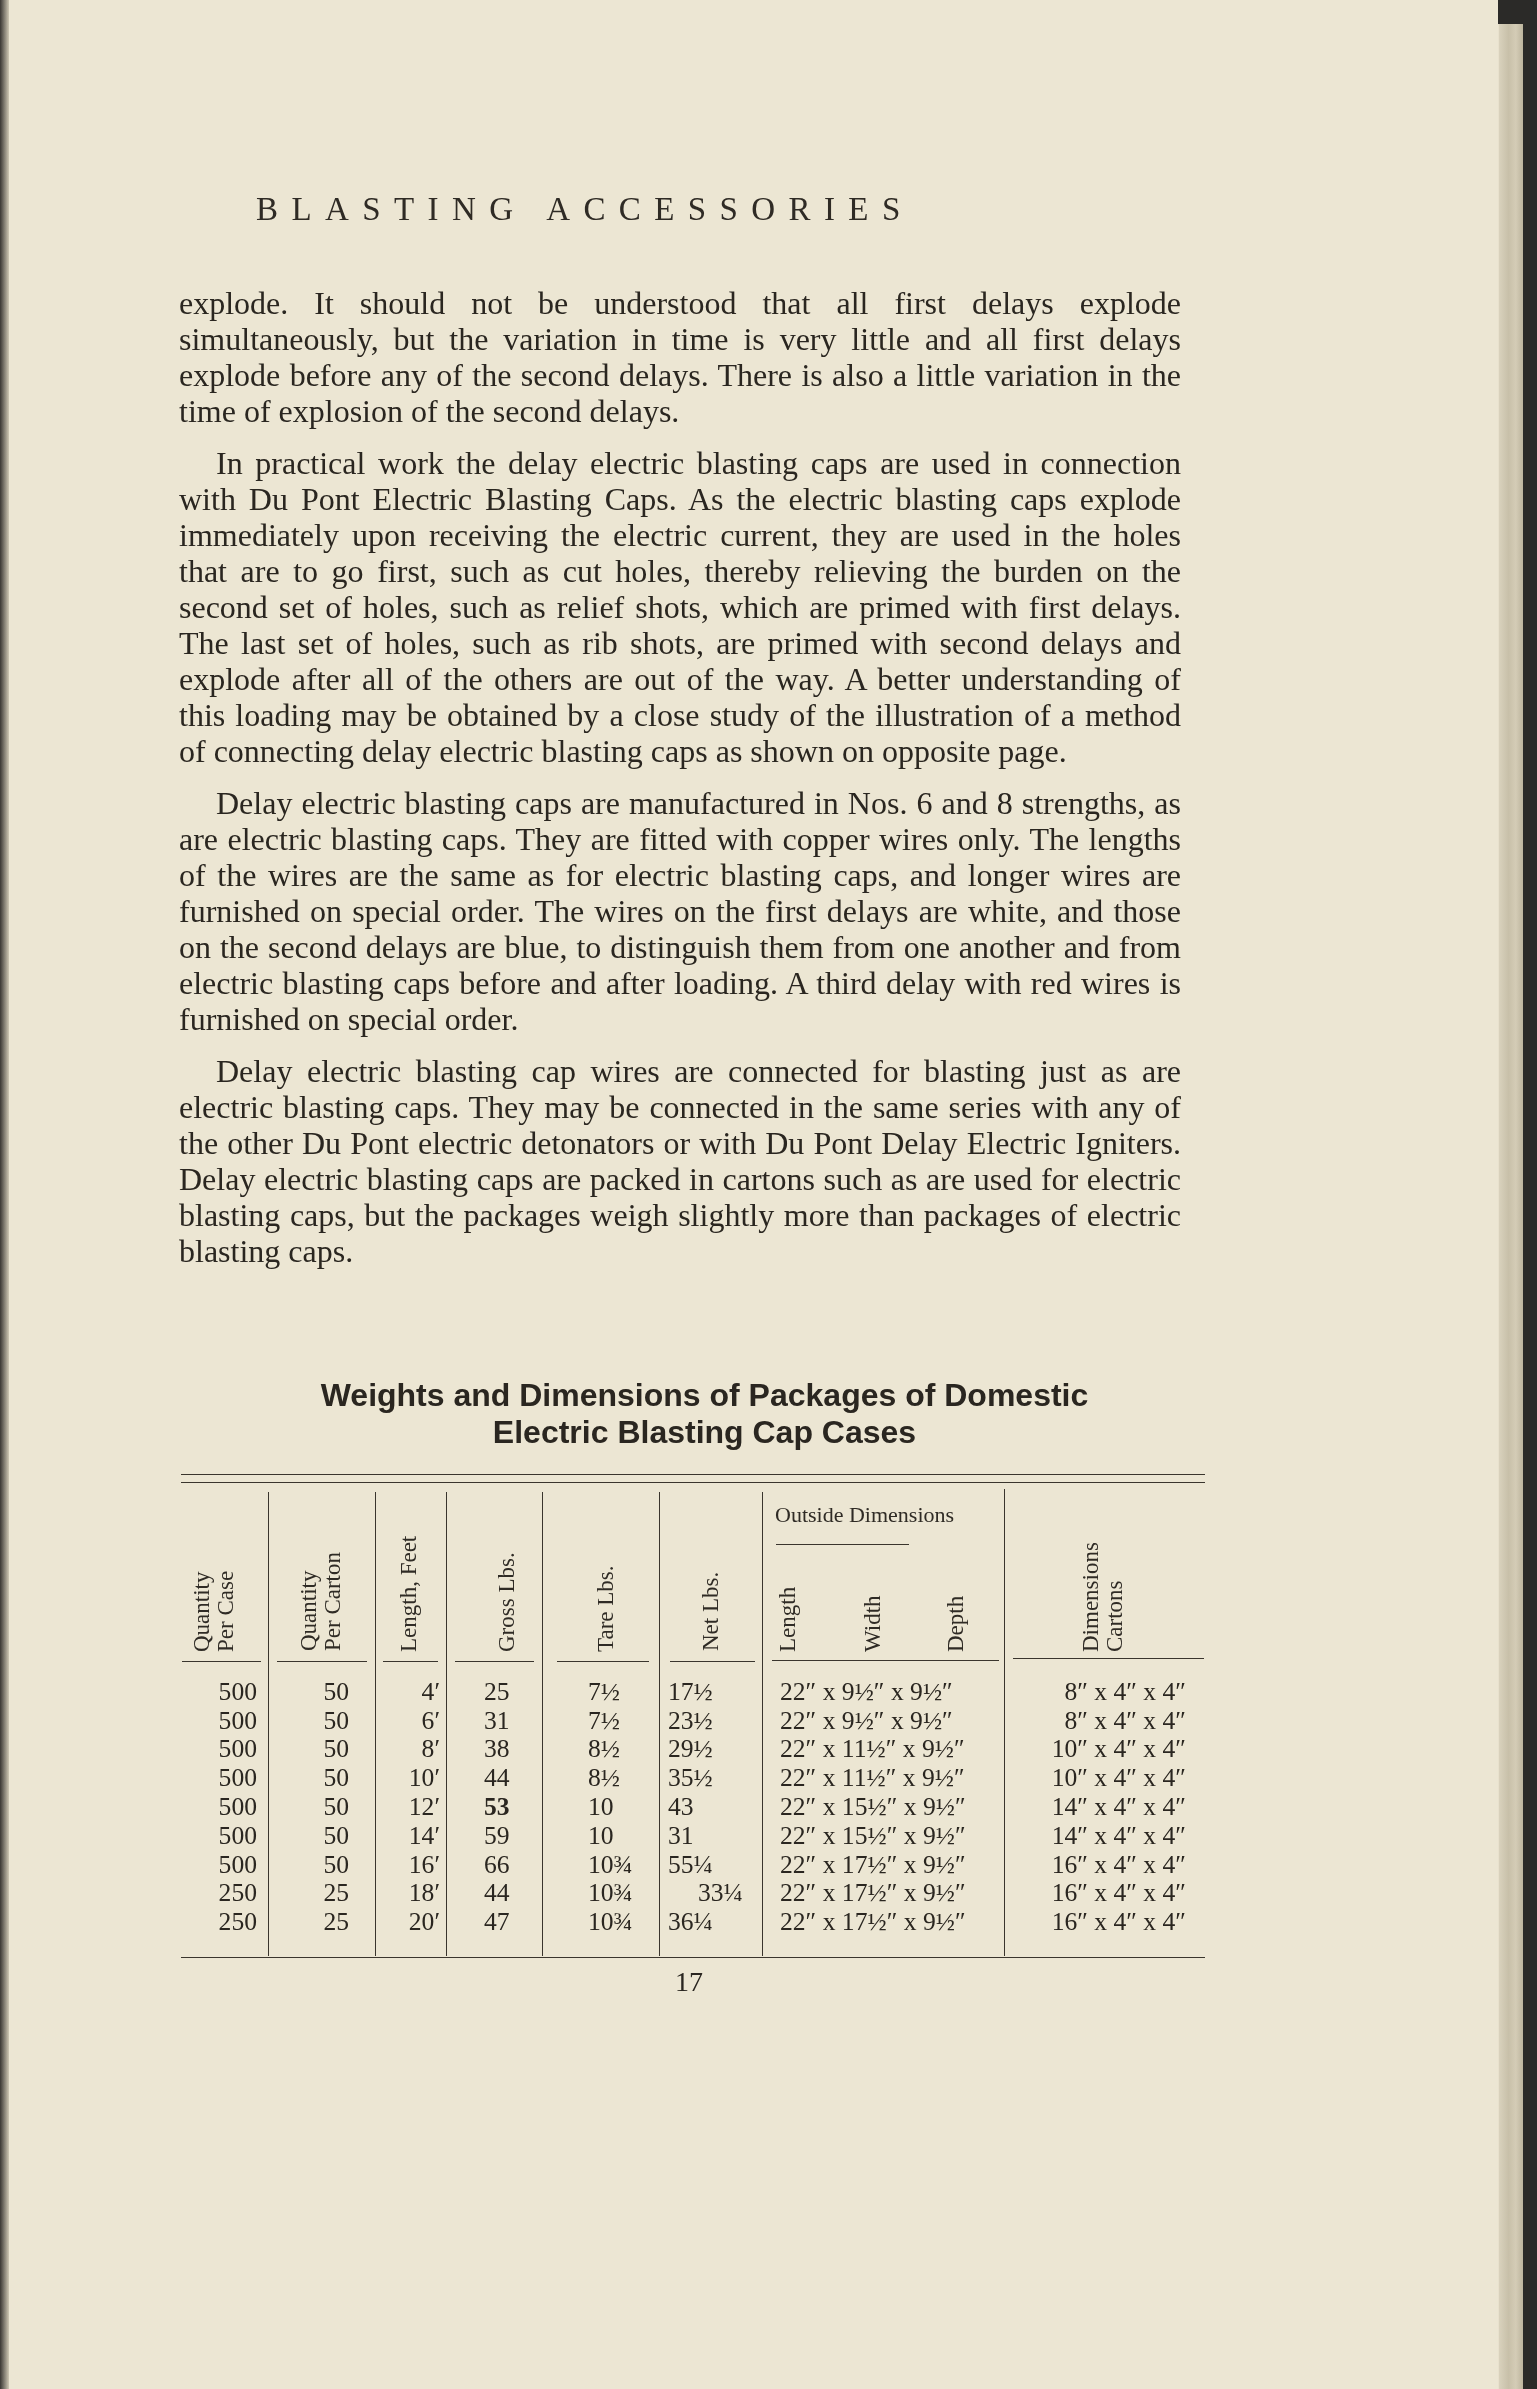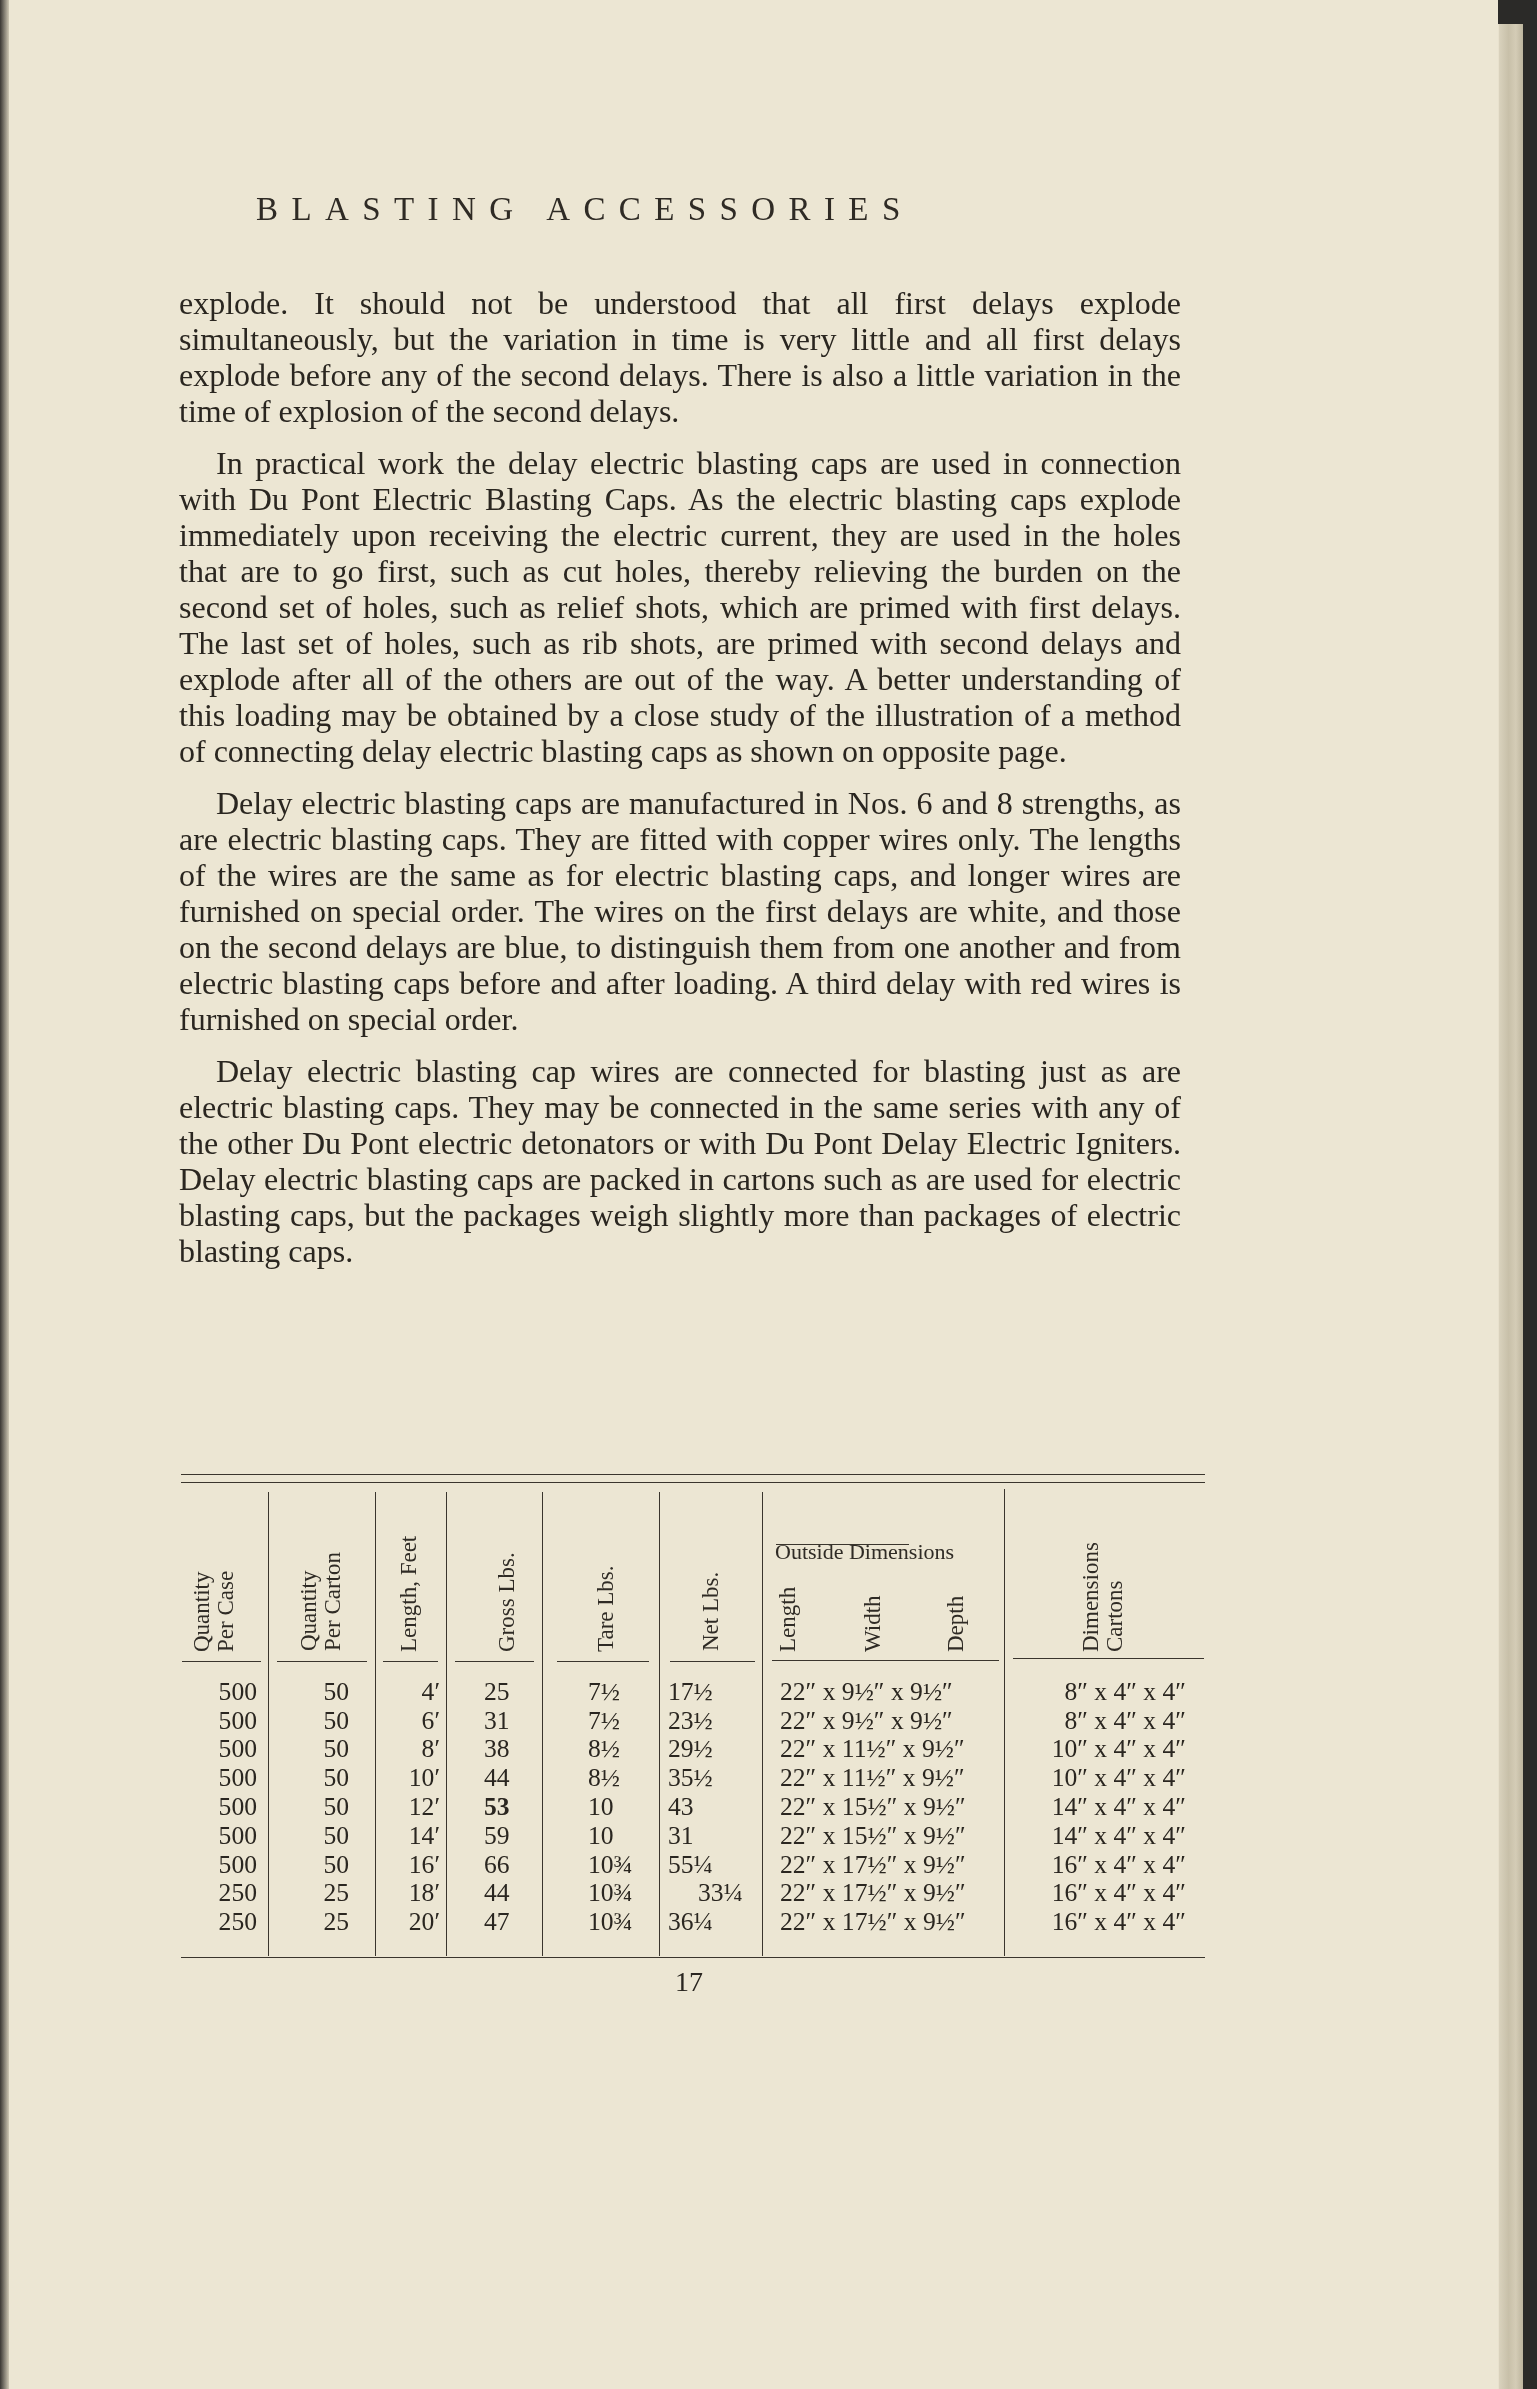--- a/index.html
+++ b/index.html
@@ -43,21 +43,21 @@
   }
   .rule { position: absolute; background: #3a352d; height: 1.3px; }
   .vline { position: absolute; background: #3a352d; width: 1.3px; }
   .vhead {
     position: absolute;
     writing-mode: vertical-rl; transform: rotate(180deg);
     font-size: 23px; line-height: 24px; color: #2f2b25;
     white-space: pre; text-align: left;
   }
   .sub-head {
-    position: absolute; font-size: 22px; color: #2f2b25; white-space: nowrap; margin-top: 37px;
+    position: absolute; font-size: 22px; color: #2f2b25; white-space: nowrap;
   }
   .cell {
     position: absolute; font-size: 25.6px; color: #2a2620; white-space: nowrap;
     line-height: 26px;
   }
   .page-num {
     position: absolute; left: 675px; top: 1966px; font-size: 28px; color: #2a2620;
   }
 </style>
 </head>
@@ -68,20 +68,24 @@
 
   <div class="running-head">BLASTING ACCESSORIES</div>
 
   <div class="body-text">
     <p>explode. It should not be understood that all first delays explode simultaneously, but the variation in time is very little and all first delays explode before any of the second delays. There is also a little variation in the time of explosion of the second delays.</p>
     <p class="indent">In practical work the delay electric blasting caps are used in connection with Du Pont Electric Blasting Caps. As the electric blasting caps explode immediately upon receiving the electric current, they are used in the holes that are to go first, such as cut holes, thereby relieving the burden on the second set of holes, such as relief shots, which are primed with first delays. The last set of holes, such as rib shots, are primed with second delays and explode after all of the others are out of the way. A better understanding of this loading may be obtained by a close study of the illustration of a method of connecting delay electric blasting caps as shown on opposite page.</p>
     <p class="indent">Delay electric blasting caps are manufactured in Nos. 6 and 8 strengths, as are electric blasting caps. They are fitted with copper wires only. The lengths of the wires are the same as for electric blasting caps, and longer wires are furnished on special order. The wires on the first delays are white, and those on the second delays are blue, to distinguish them from one another and from electric blasting caps before and after loading. A third delay with red wires is furnished on special order.</p>
     <p class="indent">Delay electric blasting cap wires are connected for blasting just as are electric blasting caps. They may be connected in the same series with any of the other Du Pont electric detonators or with Du Pont Delay Electric Igniters. Delay electric blasting caps are packed in cartons such as are used for electric blasting caps, but the packages weigh slightly more than packages of electric blasting caps.</p>
   </div>
 
+  <div class="table-title">
+    <div>Weights and Dimensions of Packages of Domestic</div>
+    <div>Electric Blasting Cap Cases</div>
+  </div>
 
   <div id="table-root">
 
     <div class="rule" style="left:181px; top:1474px; width:1024px;"></div>
     <div class="rule" style="left:181px; top:1482px; width:1024px;"></div>
 
     <div class="vline" style="left:268px; top:1492px; height:464px;"></div>
     <div class="vline" style="left:375px; top:1492px; height:464px;"></div>
     <div class="vline" style="left:446px; top:1492px; height:464px;"></div>
     <div class="vline" style="left:542px; top:1492px; height:464px;"></div>

